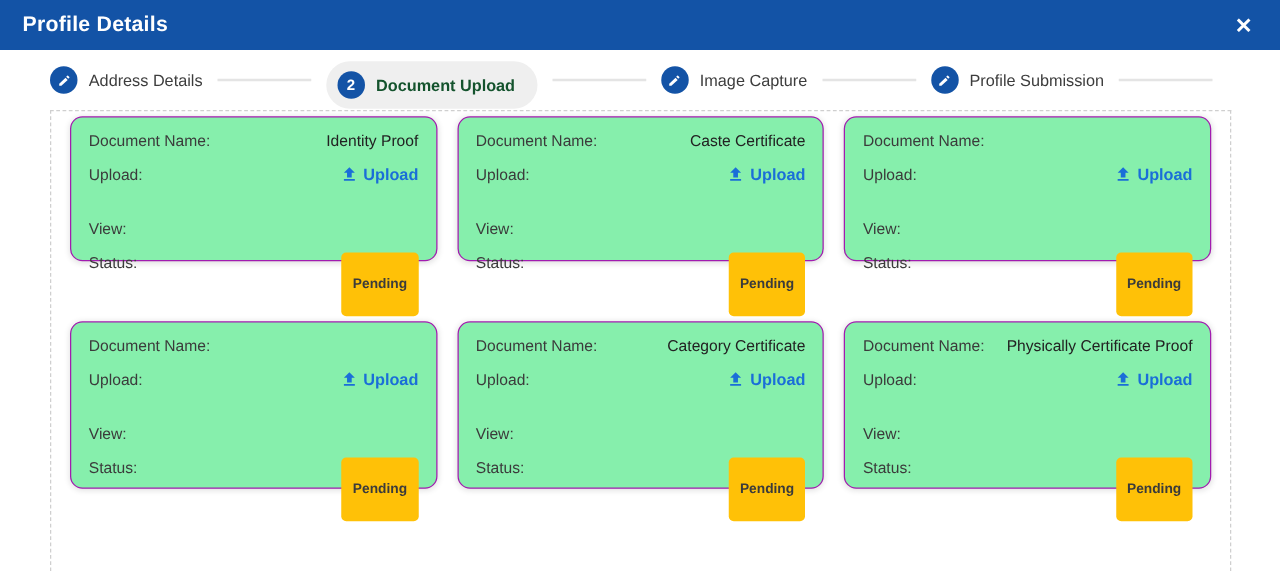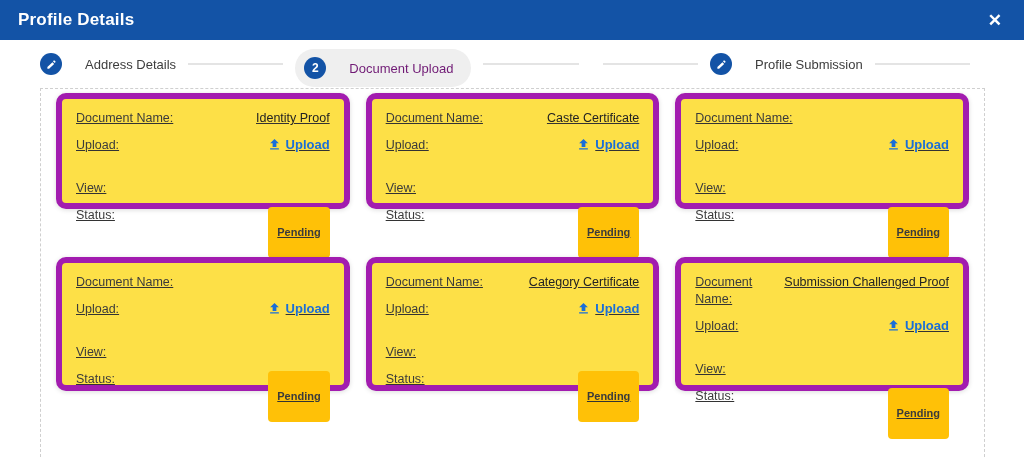--- a/index.html
+++ b/index.html
@@ -37,58 +37,57 @@
     width: 18px; height: 18px; display: flex; align-items: center; justify-content: center; cursor: pointer;
   }
 
   
   .stepper {
     height: 48px; flex: 0 0 48px;
     display: flex; align-items: center;
     padding: 0 42px 0 40px;
     background: #fff;
   }
-  .step { display: flex; align-items: center; gap: 23px; white-space: nowrap; }
+  .step { display: flex; align-items: center; gap: 9px; white-space: nowrap; }
   .step .dot {
     width: 22px; height: 22px; border-radius: 50%;
     background: var(--header-blue, #1353a6);
     display: flex; align-items: center; justify-content: center;
     color: #fff; font-size: 12px; font-weight: bold; flex: 0 0 22px;
   }
   .step .step-label { font-size: 13px; color: #3d3d3d; }
   .step.active {
     background: #efefef; border-radius: 22px;
     padding: 8px 18px 8px 9px;
     transform: translateY(4px);
     position: relative; z-index: 2;
   }
-  .step.active .step-label { font-weight: normal; color: #701a75; }
+  .step.active .step-label { font-weight: bold; color: #14532d; }
   .connector { flex: 1 1 auto; border-top: 2px solid #e4e4e4; margin: 0 12px; height: 0; }
 
   
   .cards-wrap {
     margin: 0 39px 0 40px;
     border: 1px dashed #cfcfcf; border-bottom: none;
     flex: 1 1 auto;
     padding: 4px 15px 0 15px;
     overflow: hidden;
   }
   .cards {
     display: grid;
     grid-template-columns: 1fr 1fr 1fr;
     grid-template-rows: 116px 134px;
     column-gap: 16px; row-gap: 48px;
   }
   .card {
-    background: #fde047;
-    border: 6px solid #a21caf;
+    background: #86efac;
+    border: 1px solid #a21caf;
     border-radius: 10px;
     box-shadow: 0 1px 5px rgba(0,0,0,.14);
     padding: 11px 14px 8px 14px;
-    text-decoration: underline;
   }
   .row { display: flex; align-items: flex-start; gap: 8px; margin-bottom: 10px; }
   .row:last-child { margin-bottom: 0; }
   .lbl { font-size: 12.5px; color: #3b3b3b; font-weight: 500; flex: 1 1 auto; line-height: 1.35; }
   .val { font-size: 12.5px; color: #222; font-weight: 500; flex: 0 0 auto; max-width: 196px; text-align: left; line-height: 1.35; }
   .row.view-row { margin-top: 26px; }
 
   .upload-link {
     display: inline-flex; align-items: center; gap: 4px;
     color: var(--link-blue, #1a6ed8); font-size: 13px; font-weight: bold;
@@ -126,20 +125,28 @@
       <span class="step-label">Address Details</span>
     </div>
     <span class="connector"></span>
 
     <div class="step active">
       <span class="dot">2</span>
       <span class="step-label">Document Upload</span>
     </div>
     <span class="connector"></span>
 
+    <div class="step">
+      <span class="dot">
+        <svg width="11" height="11" viewBox="0 0 24 24" fill="#ffffff">
+            <path d="M3 17.25V21h3.75L17.81 10.94l-3.75-3.75L3 17.25zM20.71 7.04a.996.996 0 0 0 0-1.41l-2.34-2.34a.996.996 0 0 0-1.41 0l-1.83 1.83 3.75 3.75 1.41-1.83z"></path>
+          </svg>
+      </span>
+      <span class="step-label">Image Capture</span>
+    </div>
     <span class="connector"></span>
 
     <div class="step">
       <span class="dot">
         <svg width="11" height="11" viewBox="0 0 24 24" fill="#ffffff">
             <path d="M3 17.25V21h3.75L17.81 10.94l-3.75-3.75L3 17.25zM20.71 7.04a.996.996 0 0 0 0-1.41l-2.34-2.34a.996.996 0 0 0-1.41 0l-1.83 1.83 3.75 3.75 1.41-1.83z"></path>
           </svg>
       </span>
       <span class="step-label">Profile Submission</span>
     </div>
@@ -264,21 +271,21 @@
             <span class="lbl">View:</span>
           </div>
           <div class="row">
             <span class="lbl">Status:</span>
             <span class="badge">Pending</span>
           </div>
         </div>
       <div class="card">
           <div class="row">
             <span class="lbl">Document Name:</span>
-            <span class="val">Submission Challenged Proof</span>
+            <span class="val">Physically Certificate Proof</span>
           </div>
           <div class="row">
             <span class="lbl">Upload:</span>
             <a class="upload-link">
               <span>
                 <svg width="15" height="15" viewBox="0 0 24 24" fill="currentColor">
                   <path d="M9 16h6v-6h4l-7-7-7 7h4zm-4 2h14v2H5z"></path>
                 </svg>
               </span>
               <span>Upload</span>

